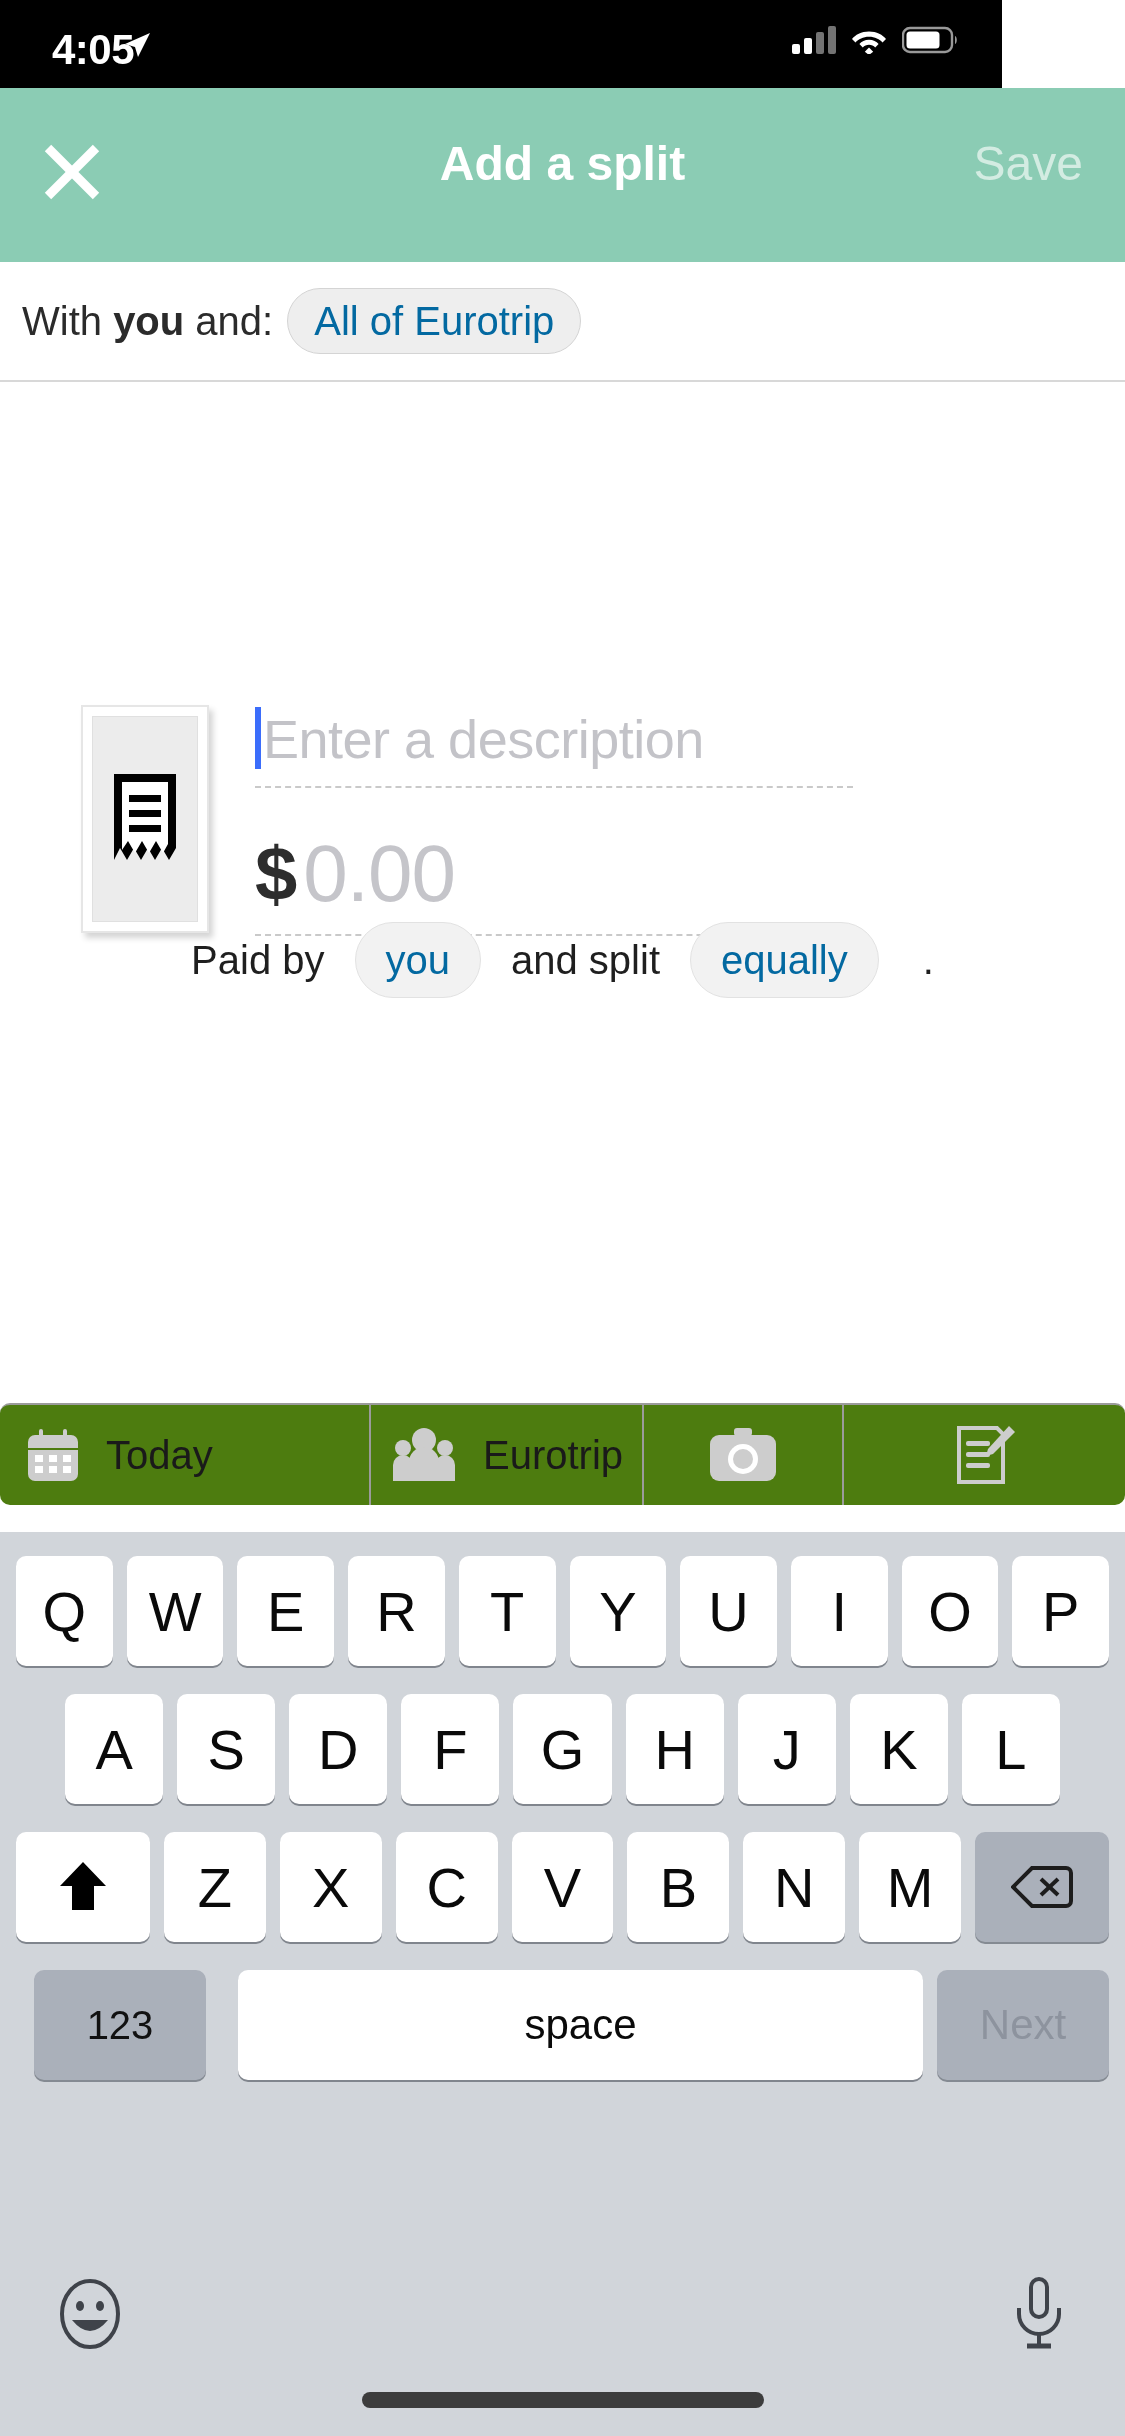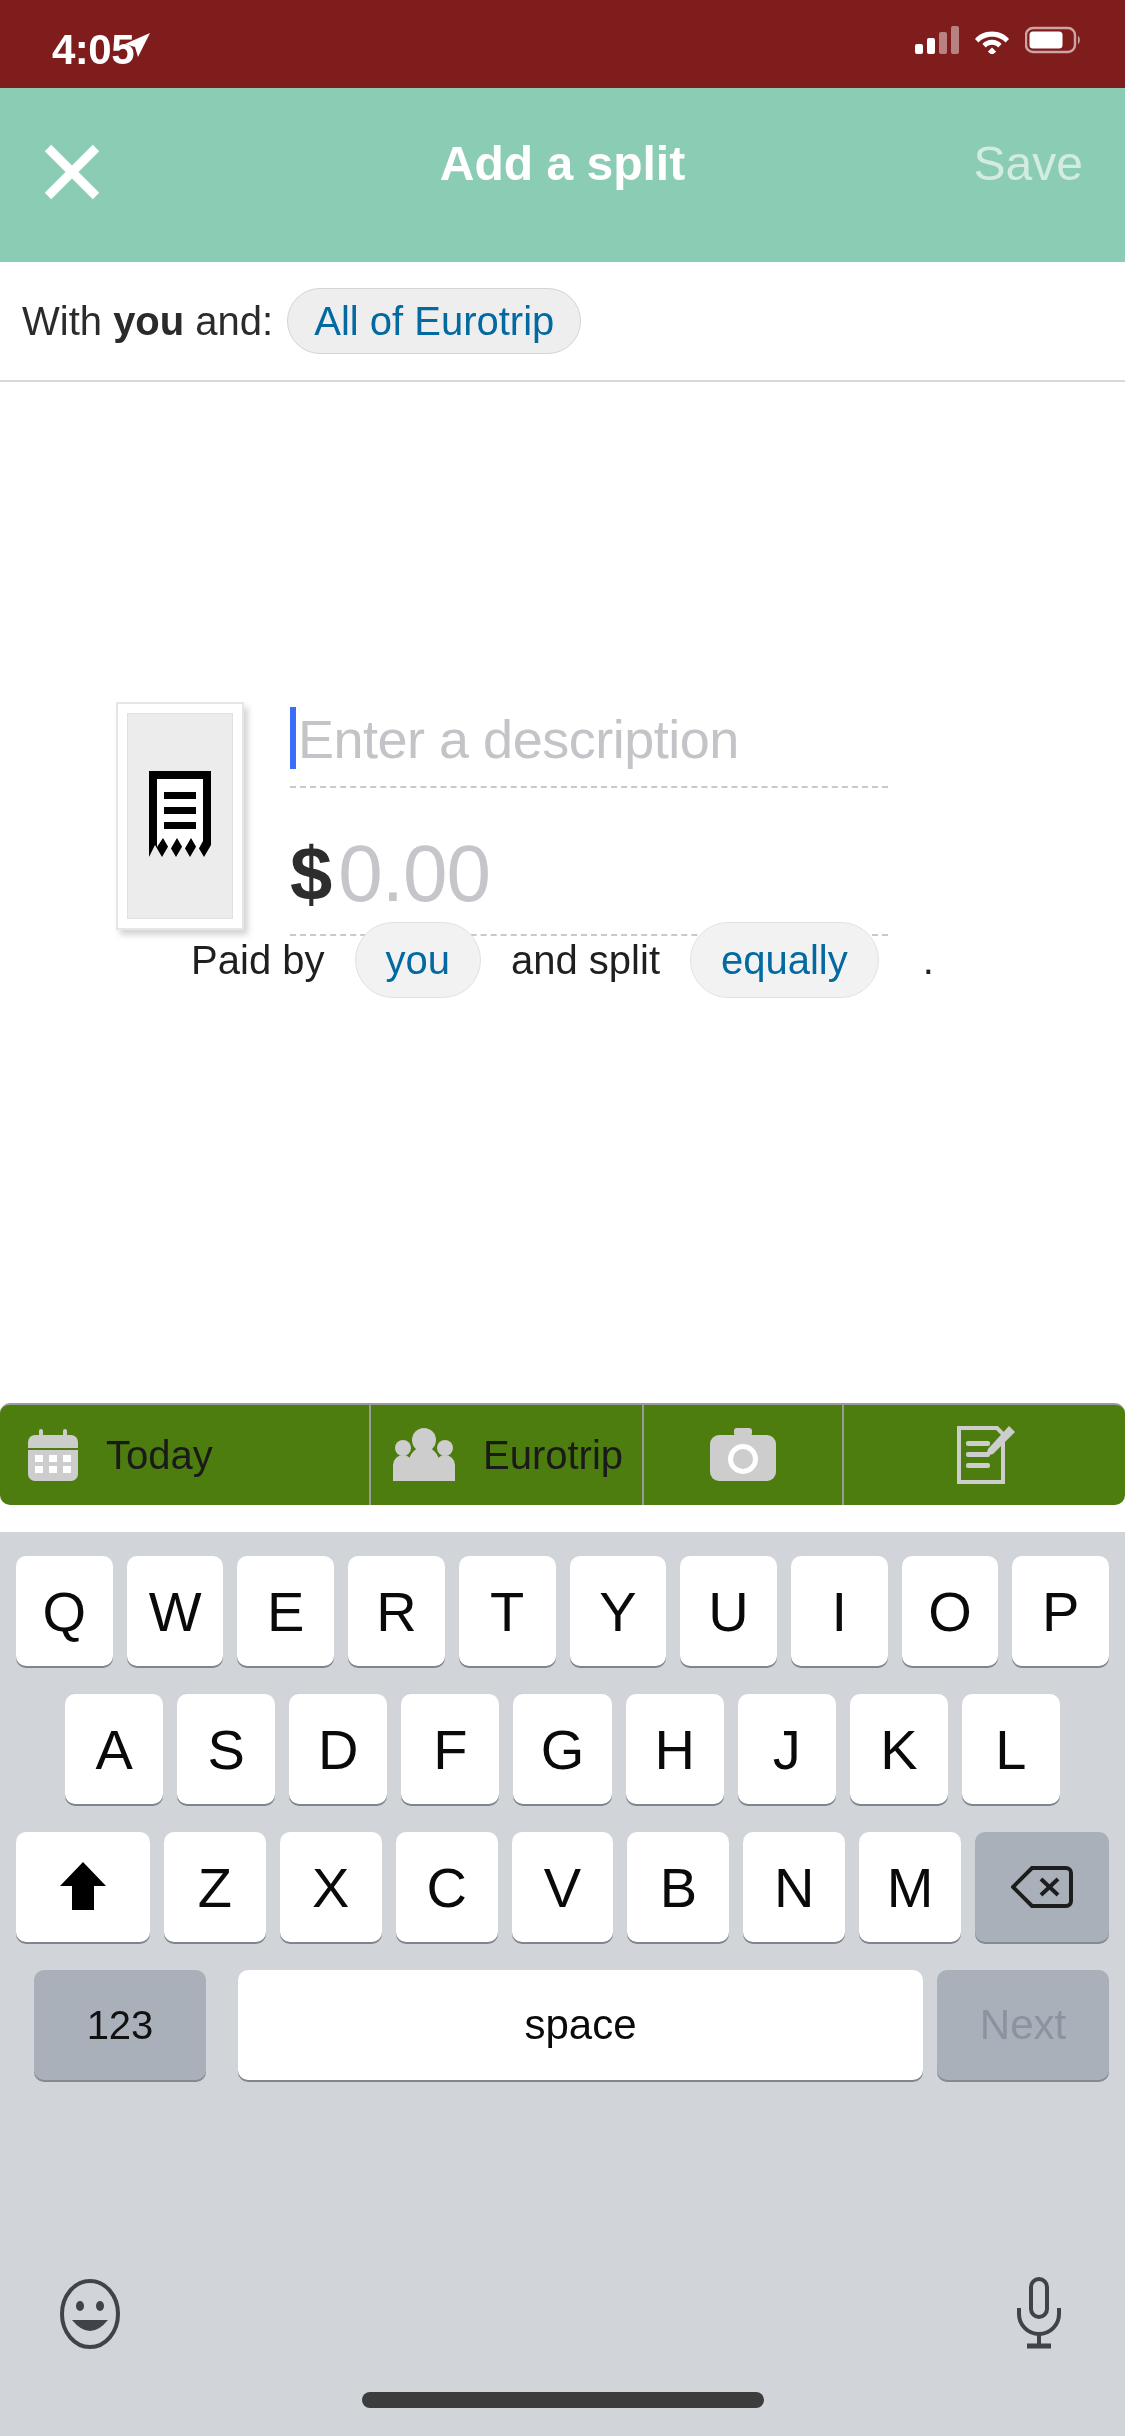--- a/index.html
+++ b/index.html
@@ -14,23 +14,23 @@
     position: relative;
     width: 1125px;
     height: 2436px;
     background: #ffffff;
   }
 
   
   #status-bar {
     position: absolute;
     top: 0; left: 0;
-    width: 1125px;
+    width: 1002px;
     height: 88px;
-    background: #7f1d1d;
+    background: #000000;
   }
   #status-time {
     position: absolute;
     left: 52px;
     top: 26px;
     font-size: 42px;
     font-weight: 600;
     color: #ffffff;
     letter-spacing: -0.5px;
   }
@@ -134,22 +134,22 @@
     height: 1048px;
     background: #ffffff;
   }
 
   #entry-row {
     position: absolute;
     left: 0;
     top: 310px;
     width: 1118px;
     display: flex;
-    align-items: flex-start;
-    padding-left: 116px;
+    align-items: center;
+    padding-left: 81px;
   }
 
   
   #receipt-card {
     position: relative;
     width: 128px;
     height: 228px;
     background: #ffffff;
     border: 2px solid #e6e6e6;
     box-shadow: 4px 5px 6px rgba(0,0,0,0.17);

